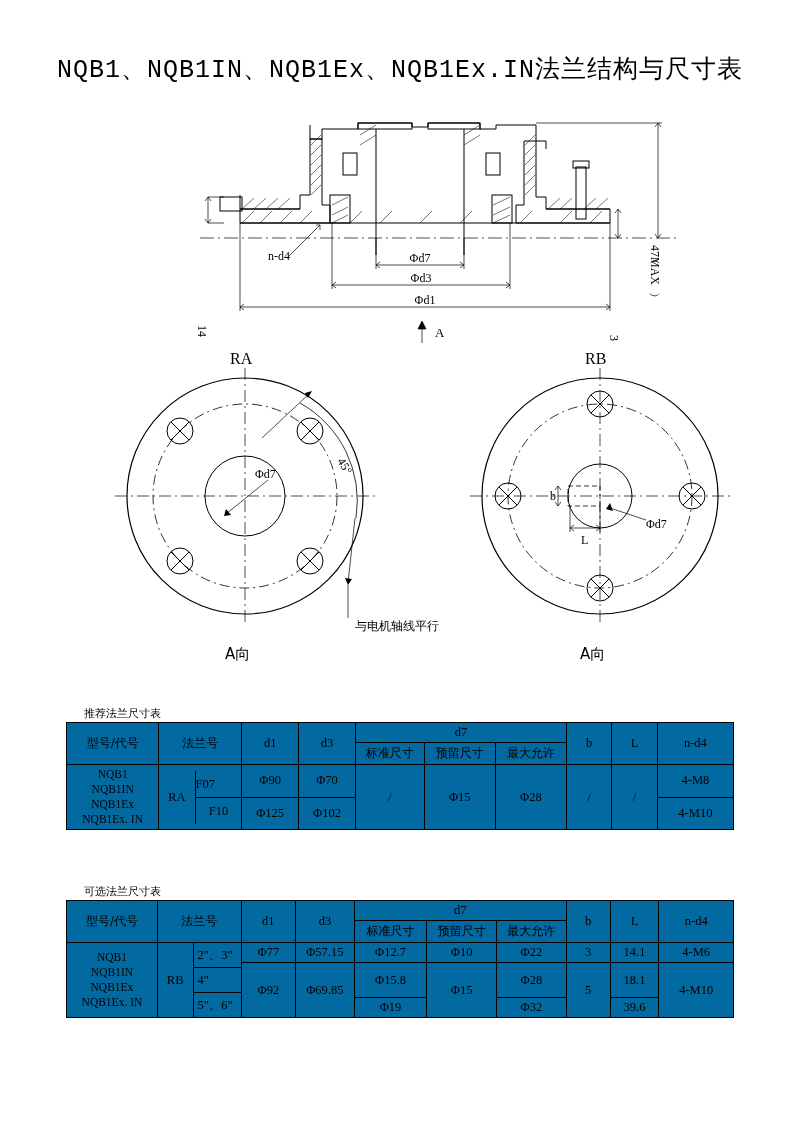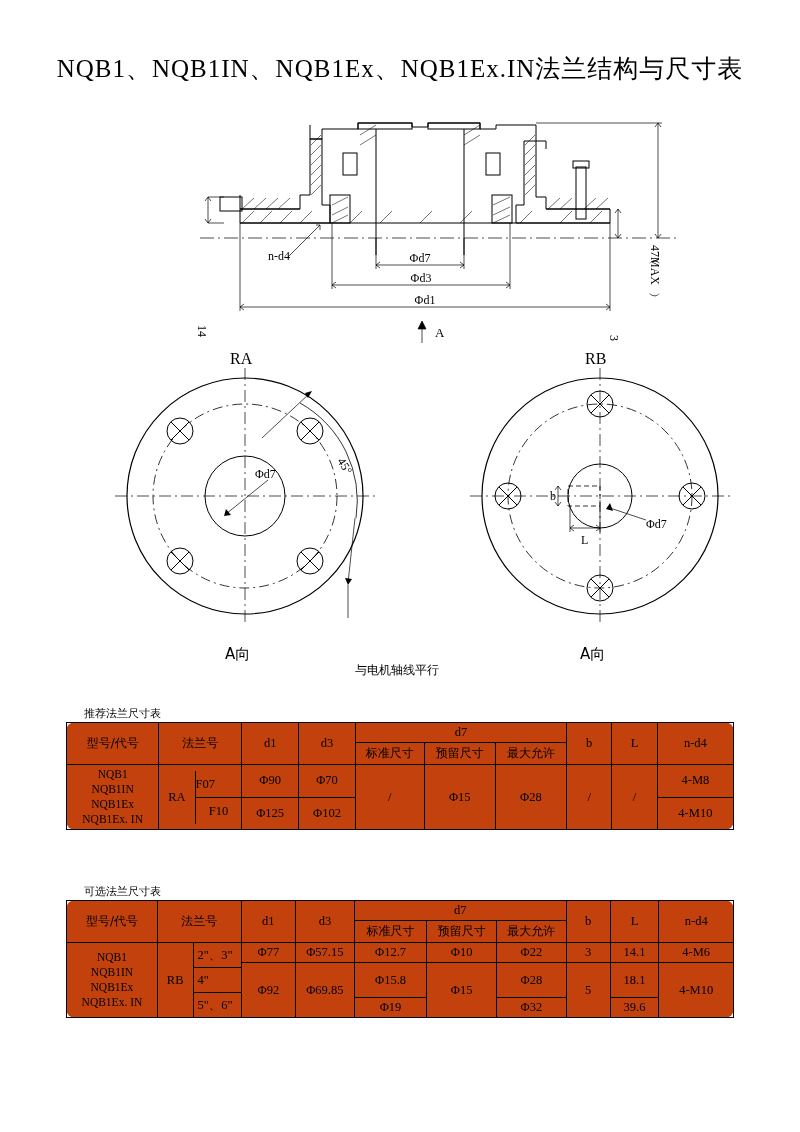--- a/index.html
+++ b/index.html
@@ -19,21 +19,21 @@
     position: relative;
     width: 800px;
     height: 1132px;
   }
   .title {
     position: absolute;
     top: 52px;
     left: 0;
     width: 800px;
     text-align: center;
-    font-family: Liberation Serif, serif;
+    font-family: Liberation Mono, monospace;
     font-size: 25px;
     letter-spacing: 1px;
     white-space: nowrap;
   }
 
   
   .lbl {
     position: absolute;
     font-family: "Liberation Serif", serif;
     font-size: 12px;
@@ -50,22 +50,21 @@
   .tbl-caption {
     position: absolute;
     font-family: "DejaVu Sans", sans-serif;
     font-size: 11px;
   }
   table.dim {
     border-collapse: collapse;
     position: absolute;
     font-family: "Liberation Serif", serif;
     font-size: 12.5px;
-    background: #c2410c;
-    border-radius: 9px;
+    background: #0369a1;
   }
   table.dim td {
     border: 1px solid #000;
     text-align: center;
     vertical-align: middle;
     padding: 2px 3px;
   }
   .modelcell {
     font-size: 11.5px;
     line-height: 15px;
@@ -247,21 +246,21 @@
         <path d="M245 210 L248 217 L252 211" fill="#000" stroke="none"></path>
 
         <line x1="126" y1="146" x2="168" y2="112" stroke-width="0.7"></line>
         <path d="M126 141 L124 148 L131 147" fill="#000" stroke="none"></path>
 
         <line x1="248" y1="217" x2="248" y2="250" stroke-width="0.7"></line>
       </g>
       <text x="155" y="110" font-family="Liberation Serif, serif" font-size="12" fill="#000">Φd7</text>
       <text x="237" y="93" font-family="Liberation Serif, serif" font-size="12" fill="#000" transform="rotate(58 237 93)">45°</text>
     </svg>
-    <div class="lbl cn" style="left:255px; top:268px;margin-top:44px;">与电机轴线平行</div>
+    <div class="lbl cn" style="left:255px; top:268px;">与电机轴线平行</div>
     <div class="lbl" style="left:125px; top:295px; font-family:'DejaVu Sans', sans-serif; font-size:15px;">A向</div>
   </div>
 
   <div style="position:absolute; left:460px; top:350px; width:300px; height:320px;">
     <div class="lbl" style="left:125px; top:0px; font-size:16px;">RB</div>
     <svg width="300" height="300" viewBox="0 0 300 300" style="position:absolute; left:0; top:18px;">
       <g stroke="#000" fill="none">
         <circle cx="140" cy="128" r="118" stroke-width="1.2"></circle>
         <circle cx="140" cy="128" r="92" stroke-width="0.8" stroke-dasharray="10,4,2,4"></circle>
         <circle cx="140" cy="128" r="32" stroke-width="1"></circle>

